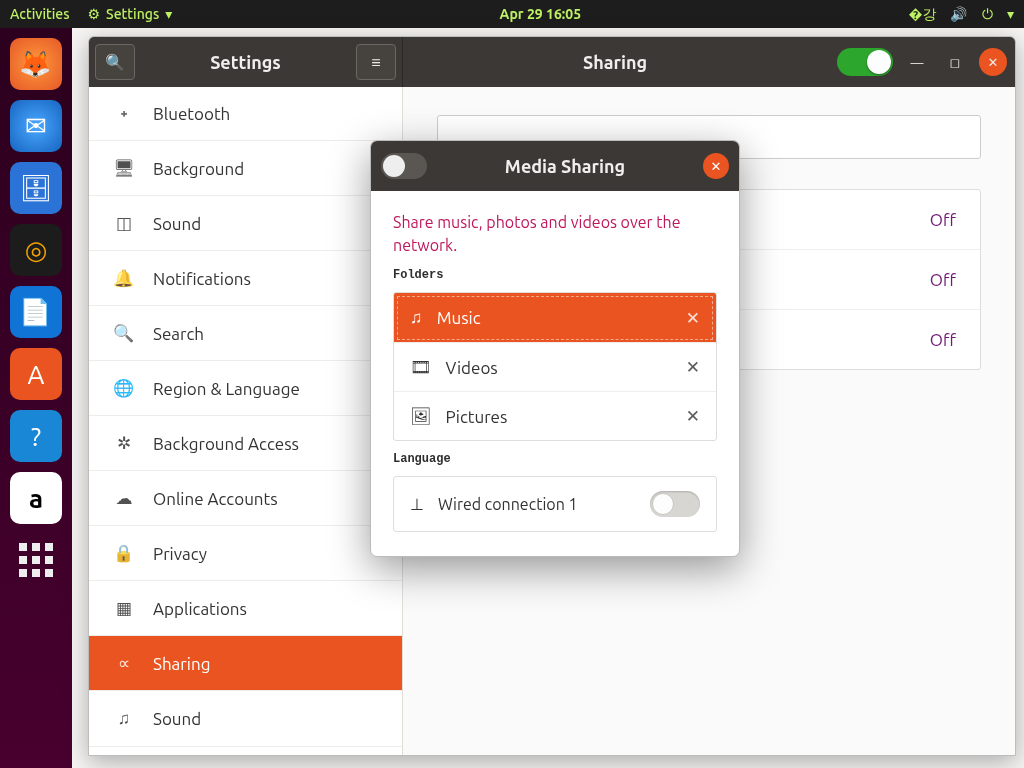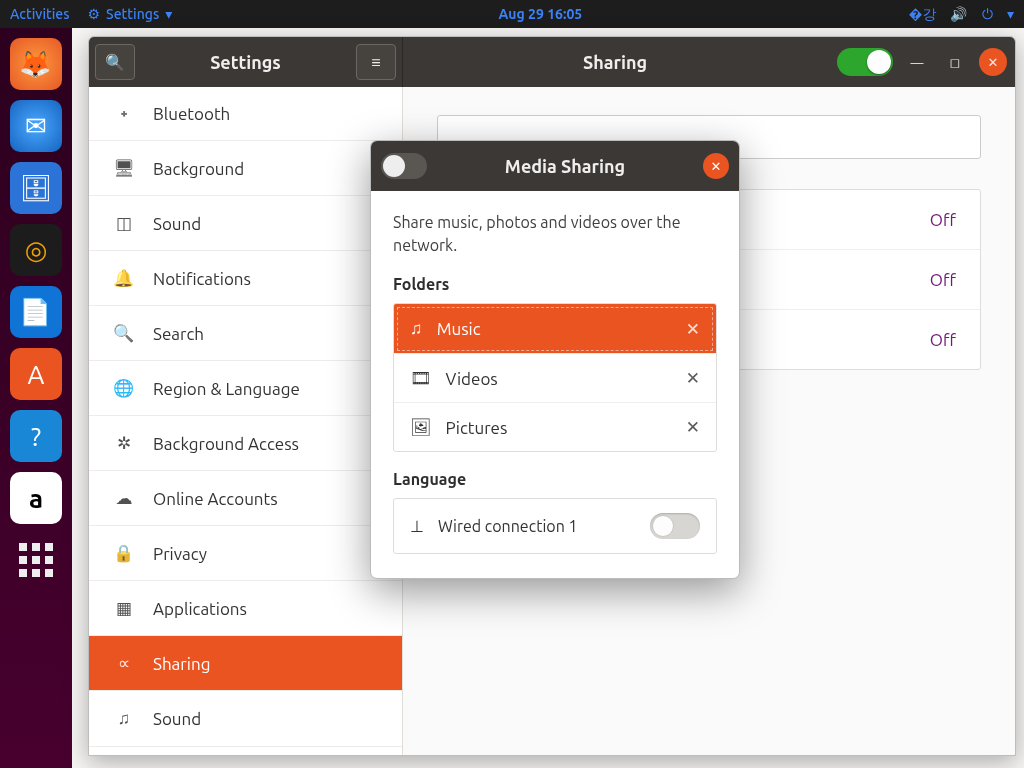--- a/index.html
+++ b/index.html
@@ -9,21 +9,21 @@
     height: 768px;
     overflow: hidden;
     background: #f6f5f4;
     color: #2e2e2e;
   }
 
   
   .top-panel {
     height: 28px;
     background: #1d1d1d;
-    color: #3b82f6;
+    color: #bef264;
     display: flex;
     align-items: center;
     font-size: 14px;
     padding: 0 10px;
     font-weight: 500;
   }
   .top-panel .tp-left { display: flex; align-items: center; gap: 18px; }
   .top-panel .tp-center { flex: 1; text-align: center; font-weight: 600; }
   .top-panel .tp-right { display: flex; align-items: center; gap: 14px; }
   .tp-app { display: flex; align-items: center; gap: 6px; }
@@ -159,22 +159,22 @@
   .modal-title{ flex:1; text-align:center; font-weight:700; font-size:18px;}
   .modal-close{
     width:26px;height:26px;border-radius:50%;background:#e95420;
     display:flex;align-items:center;justify-content:center;color:#fff;font-size:13px;
   }
   .modal-switch{
     width:46px;height:26px;border-radius:13px;background:#5a5652;position:relative;
   }
   .modal-switch .knob{position:absolute;top:2px;left:2px;width:22px;height:22px;border-radius:50%;background:#eee;}
   .modal-body{ padding:20px 22px 24px; }
-  .modal-desc{ font-size:16px; color:#404040; line-height:1.45; }
-  .section-h{ font-weight:700; font-size:16px; margin:18px 0 10px; }
+  .modal-desc{ font-size:16px; color:#be185d; line-height:1.45; }
+  .section-h{ font-weight:700; font-size:12px; margin:11px 0 10px;font-family:Liberation Mono, monospace; }
   .folder-list{ border:1px solid #ddd; border-radius:3px; overflow:hidden; }
   .folder-row{
     display:flex; align-items:center; gap:14px;
     padding:14px 16px; border-bottom:1px solid #eee; font-size:17px; color:#333;
     position:relative;
   }
   .folder-row:last-child{border-bottom:none;}
   .folder-row.active{
     background:#e95420; color:#fff;
     outline:1px dashed rgba(255,255,255,.5); outline-offset:-4px;
@@ -211,21 +211,21 @@
 
 <div class="top-panel">
   <div class="tp-left">
     <span>Activities</span>
     <span class="tp-app">
       <span class="tp-icon">⚙</span>
       <span>Settings</span>
       <span>▾</span>
     </span>
   </div>
-  <div class="tp-center">Aug 29  16:05</div>
+  <div class="tp-center">Apr 29  16:05</div>
   <div class="tp-right">
     <span class="tp-icon">�강</span>
     <span class="tp-icon">🔊</span>
     <span class="tp-icon">⏻</span>
     <span class="tp-icon">▾</span>
   </div>
 </div>
 
 <div class="dock">
   <div class="dock-item">

